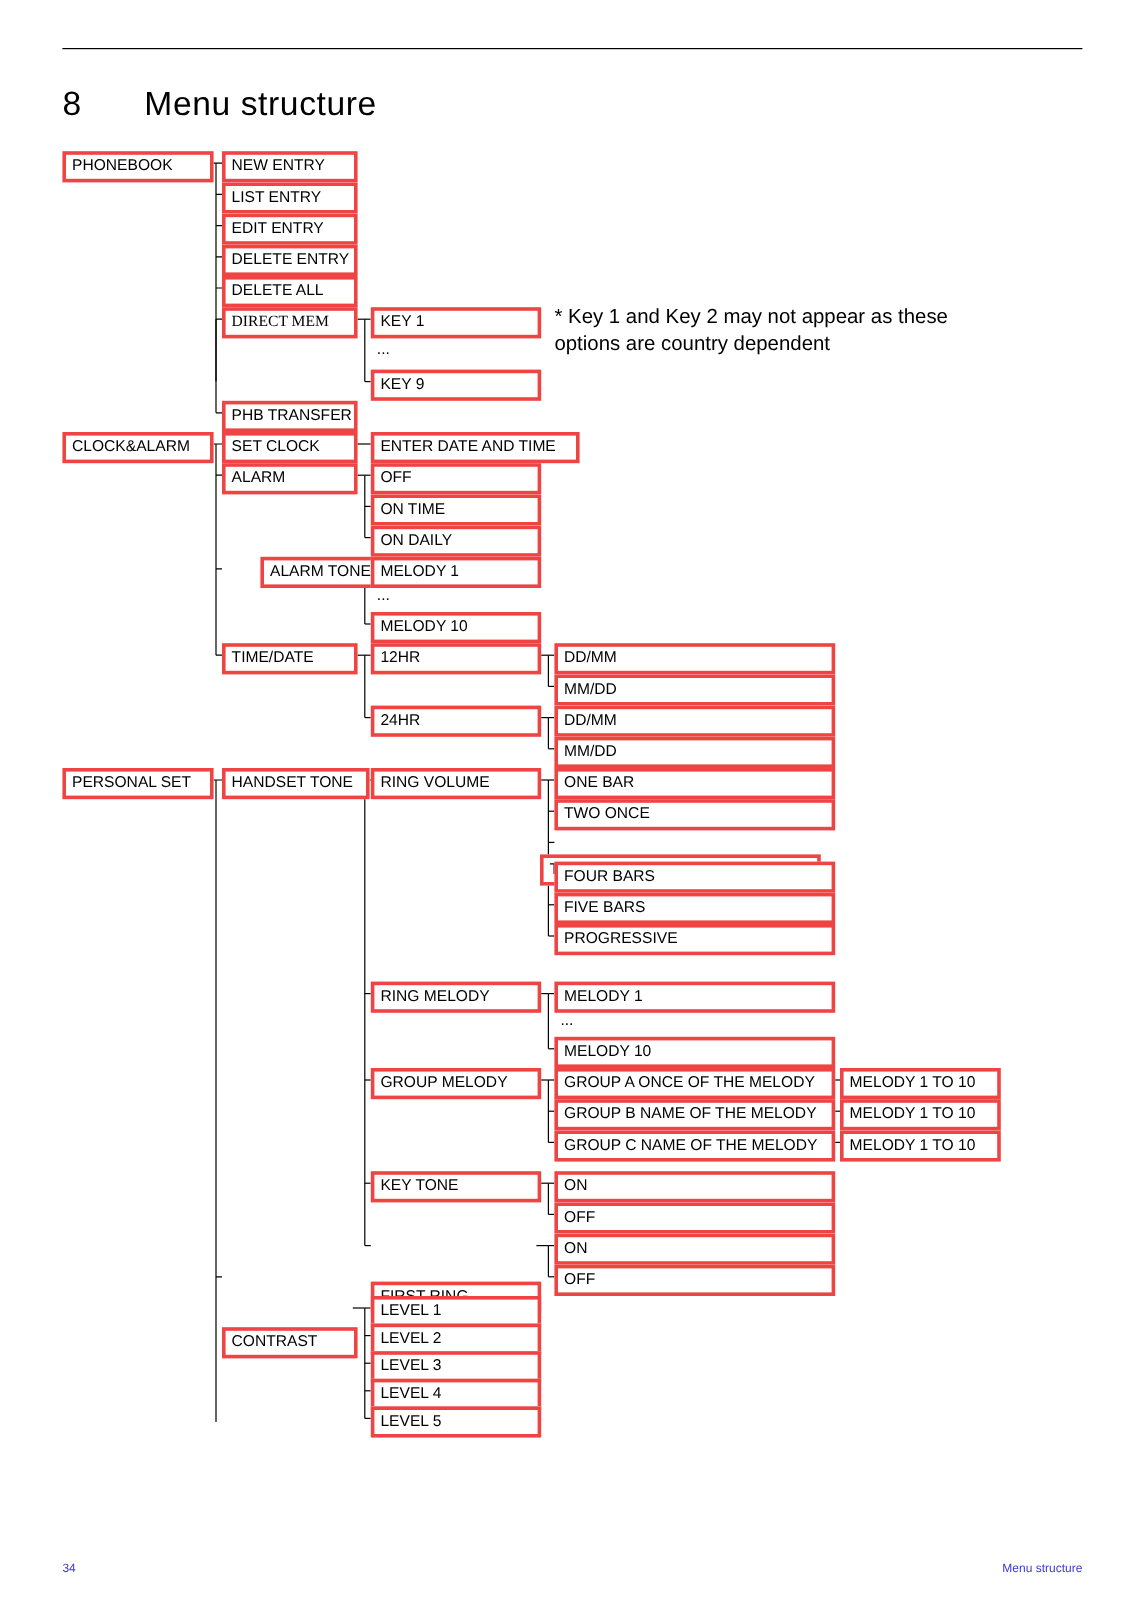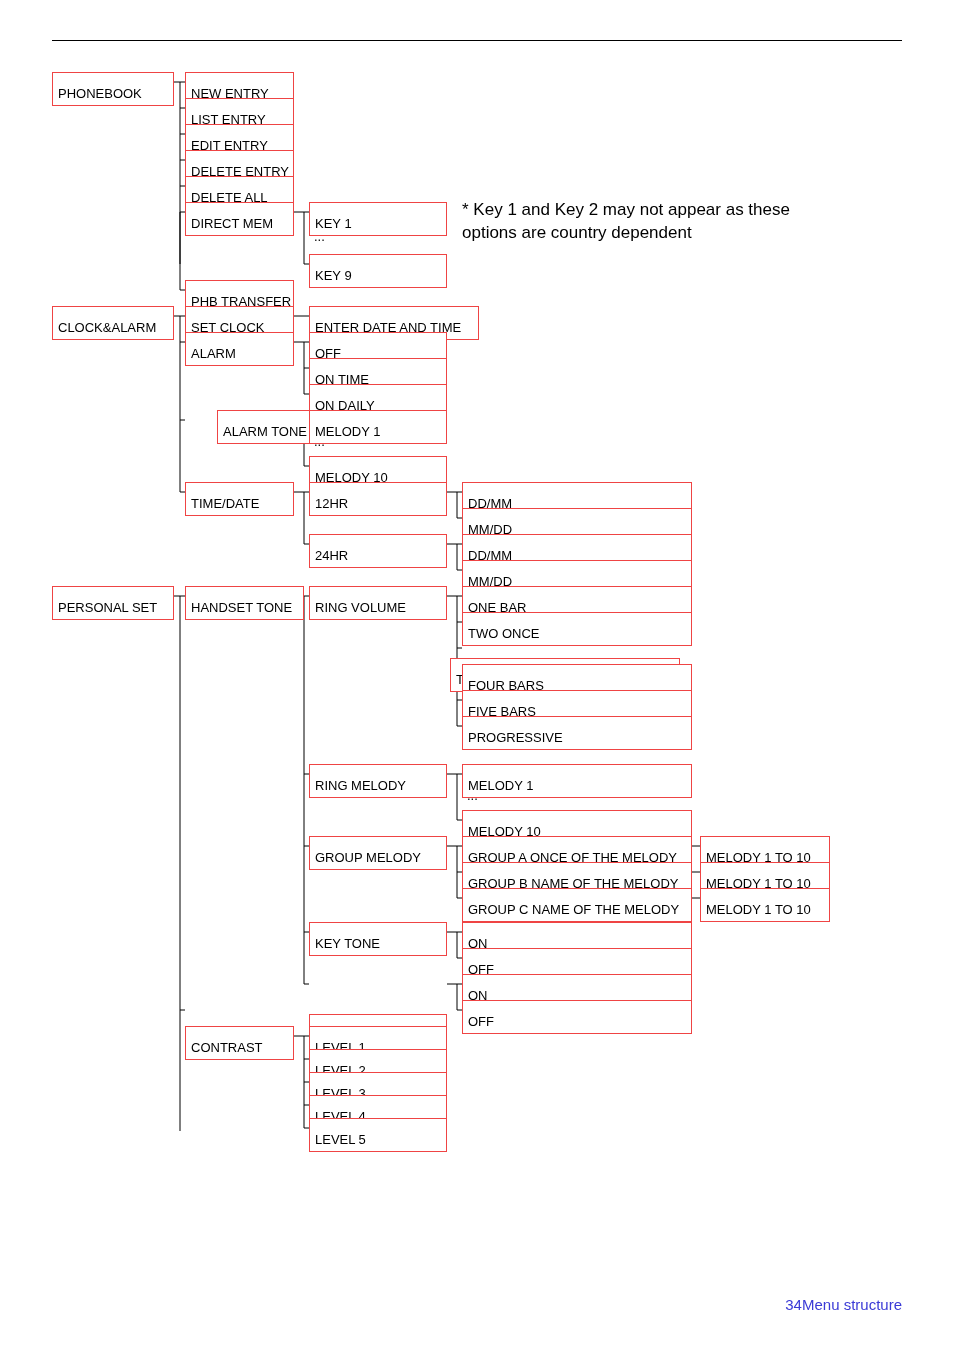--- a/index.html
+++ b/index.html
@@ -33,50 +33,53 @@
     margin: 0 0 22px 0;
     font-size: 16px;
     font-weight: 400;
   }
   .tree { position: relative; font-size: 13px; }
   .box, .plain {
     position: absolute;
     white-space: nowrap;
   }
   .box {
-    border: 1px solid #ef4444;
-    padding: 13px 5px 2px 5px;
+    border: 3px solid #ef4444;
+    padding: 1px 5px 2px 5px;
     background: #fff;
     height: 17px;
     line-height: 15px;
   }
   .plain {
     padding: 1px 5px;
     height: 17px;
     line-height: 15px;
   }
   svg.lines { position:absolute; left:0; top:0; }
 
   .footer {
     position: absolute;
     left: 52px;
     right: 52px;
     bottom: 36px;
-    font-size: 15px;
-    text-align: right;
+    font-size: 10px;
   }
   .footer .pnum { color: #3a3ad6; }
   .footer .ptxt { float: right; color: #3a3ad6; }
   .note { position:absolute; width:340px; font-size:17px; line-height:1.35; }
 </style>
 </head>
 <body>
 
 <div class="page">
   <div class="topline"></div>
+  <h1 class="sec-title">
+    <span class="num">8</span>
+    <span>Menu structure</span>
+  </h1>
 
   <div class="tree" style="position:relative; width:860px; height:1060px;">
     <svg class="lines" width="860" height="1060">
       <g stroke="#000" stroke-width="1" fill="none">
 
         <line x1="128" y1="11" x2="128" y2="193"></line>
         <line x1="122" y1="11" x2="128" y2="11"></line>
 
         <line x1="128" y1="11" x2="133" y2="11"></line>
         <line x1="128" y1="37" x2="133" y2="37"></line>
@@ -186,28 +189,28 @@
 
     <div class="box" style="left:0; top:1px;   width:110px;">PHONEBOOK</div>
     <div class="box" style="left:0; top:235px; width:110px;">CLOCK&amp;ALARM</div>
     <div class="box" style="left:0; top:515px; width:110px;">PERSONAL SET</div>
 
     <div class="box" style="left:133px; top:1px;   width:97px;">NEW ENTRY</div>
     <div class="box" style="left:133px; top:27px;  width:97px;">LIST ENTRY</div>
     <div class="box" style="left:133px; top:53px;  width:97px;">EDIT ENTRY</div>
     <div class="box" style="left:133px; top:79px;  width:97px;">DELETE ENTRY</div>
     <div class="box" style="left:133px; top:105px; width:97px;">DELETE ALL</div>
-    <div class="box" style="left:133px; top:131px; width:97px;">DIRECT MEM</div>
+    <div class="box" style="left:133px; top:131px; width:97px;font-family:Liberation Serif, serif;">DIRECT MEM</div>
     <div class="box" style="left:133px; top:209px; width:97px;">PHB TRANSFER</div>
     <div class="box" style="left:133px; top:235px; width:97px;">SET CLOCK</div>
     <div class="box" style="left:133px; top:261px; width:97px;">ALARM</div>
     <div class="box" style="left:125px; top:339px; width:97px;margin-left:40px;">ALARM TONE</div>
     <div class="box" style="left:133px; top:411px; width:97px;">TIME/DATE</div>
     <div class="box" style="left:133px; top:515px; width:107px;">HANDSET TONE</div>
-    <div class="box" style="left:133px; top:955px; width:97px;">CONTRAST</div>
+    <div class="box" style="left:133px; top:981px; width:97px;">CONTRAST</div>
 
     <div class="box" style="left:257px; top:131px; width:126px;">KEY 1</div>
     <div class="plain" style="left:257px; top:157px;">...</div>
     <div class="box" style="left:257px; top:183px; width:126px;">KEY 9</div>
 
     <div class="box" style="left:257px; top:235px; width:158px;">ENTER DATE AND TIME</div>
     <div class="box" style="left:257px; top:261px; width:126px;">OFF</div>
     <div class="box" style="left:257px; top:287px; width:126px;">ON TIME</div>
     <div class="box" style="left:257px; top:313px; width:126px;">ON DAILY</div>
 

